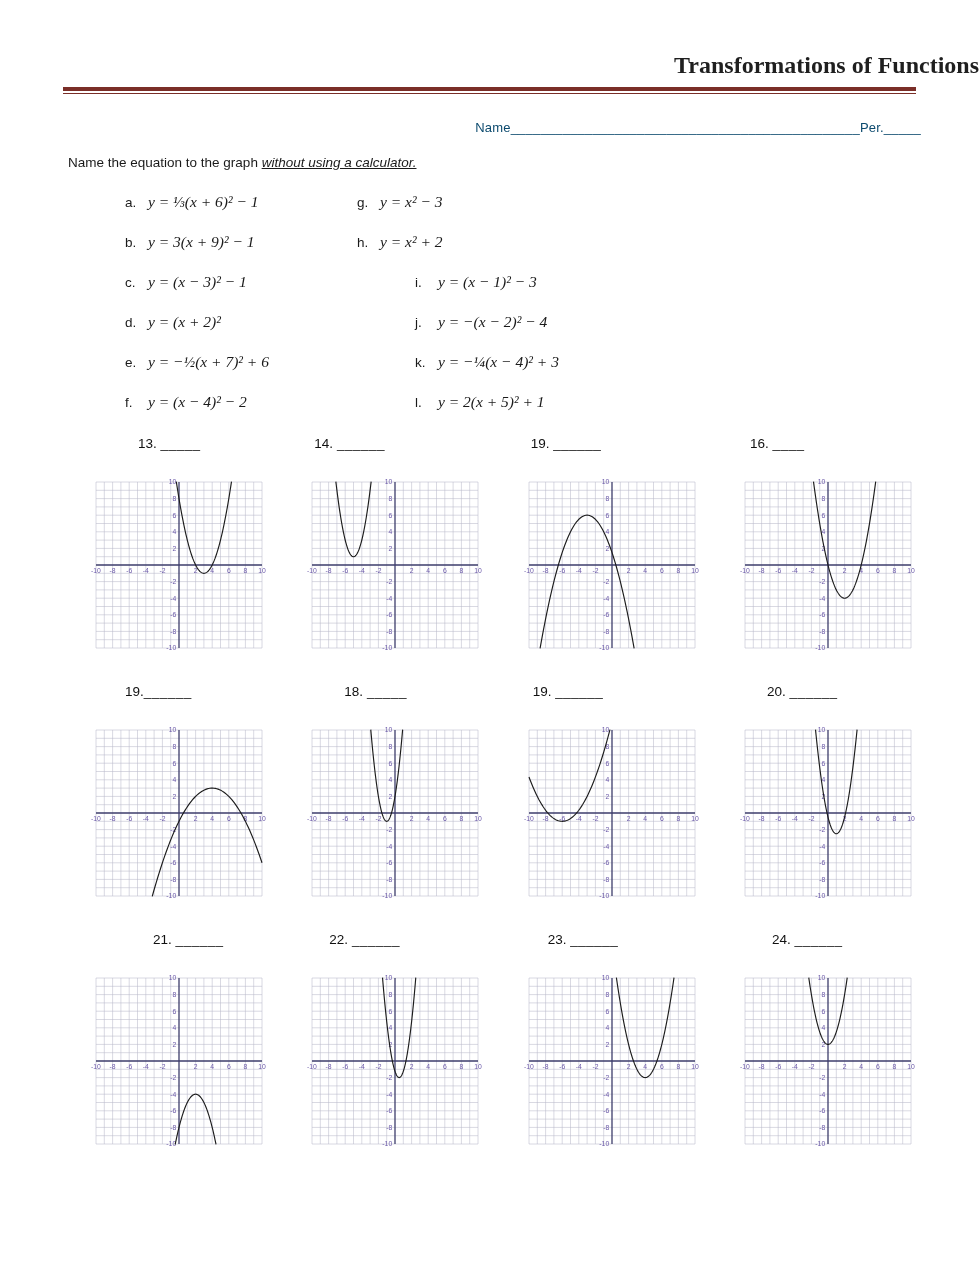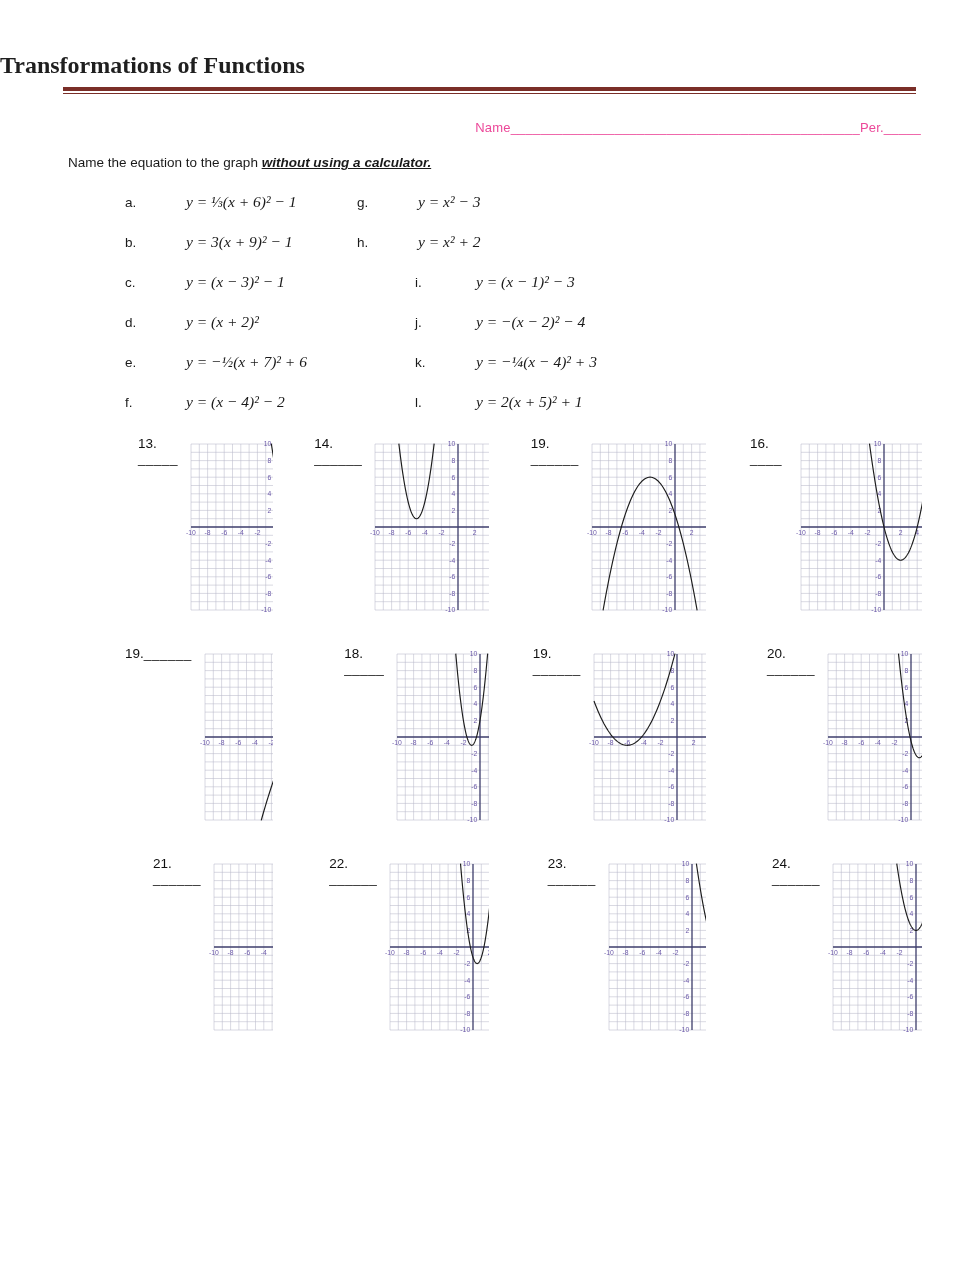--- a/index.html
+++ b/index.html
@@ -2,57 +2,57 @@
 <html><head>
 <meta charset="utf-8">
 <style>
   html,body { margin:0; padding:0; background:#e8e8e8; }
   .page {
     width: 979px; height: 1266px; background:#ffffff; margin:0 auto;
     position: relative; overflow: hidden;
     font-family: "Liberation Sans", sans-serif; color:#1a1a1a;
   }
   .title {
-    padding-top: 50px; margin:0; text-align:left;
+    padding-top: 50px; margin:0; text-align:right;
     font-family: "Liberation Serif", serif; font-weight: 600;
     font-size: 24px; line-height: 30px; color:#1f1f1f;
   }
   .rule {
     margin: 7px 63px 0 63px; height: 2px;
     border-top: 4px solid #7a2e28; border-bottom: 1px solid #7a2e28;
   }
   .name-line {
-    margin: 26px 58px 0 0; text-align: right; font-size: 13px; color:#ec4899;
+    margin: 26px 58px 0 0; text-align: right; font-size: 13px; color:#0c4a6e;
     letter-spacing: 0.2px;
   }
   .instructions {
     margin: 20px 0 0 68px; font-size: 13.5px;
   }
-  .instructions .emph { font-weight: bold; font-style: italic; text-decoration: underline; }
+  .instructions .emph { font-weight: normal; font-style: italic; text-decoration: underline; }
   .equations {
     margin: 12px 0 0 125px; display: flex;
   }
   .eq-col { display: flex; flex-direction: column; }
   .eq-col.left  { width: 232px; }
   .eq-col.right { width: 420px; }
   .eq-row { height: 40px; display: flex; align-items: center; }
   .eq-col.right .eq-row:nth-child(n+3) { padding-left: 58px; }
   .eq-letter {
     width: 23px; font-size: 13.5px; flex: none;
   }
   .eq-formula {
     font-family: "Liberation Serif", serif; font-style: italic;
-    font-size: 15.5px; white-space: nowrap; margin-left: 38px;
+    font-size: 15.5px; white-space: nowrap;
   }
   .problems {
     margin: 14px 57px 0 83px;
     display: grid; grid-template-columns: repeat(4, 190px);
     justify-content: space-between; row-gap: 26px;
   }
-  .cell { display: flex; flex-direction: row; }
+  .cell { display: flex; flex-direction: column; }
   .prob-label {
     height: 22px; margin-bottom: 16px; font-size: 13.5px; color:#111;
   }
   .prob-label .blank { letter-spacing: 0.5px; }
   svg.graph { display:block; }
 </style>
 </head>
 <body>
 
 <div class="page">

